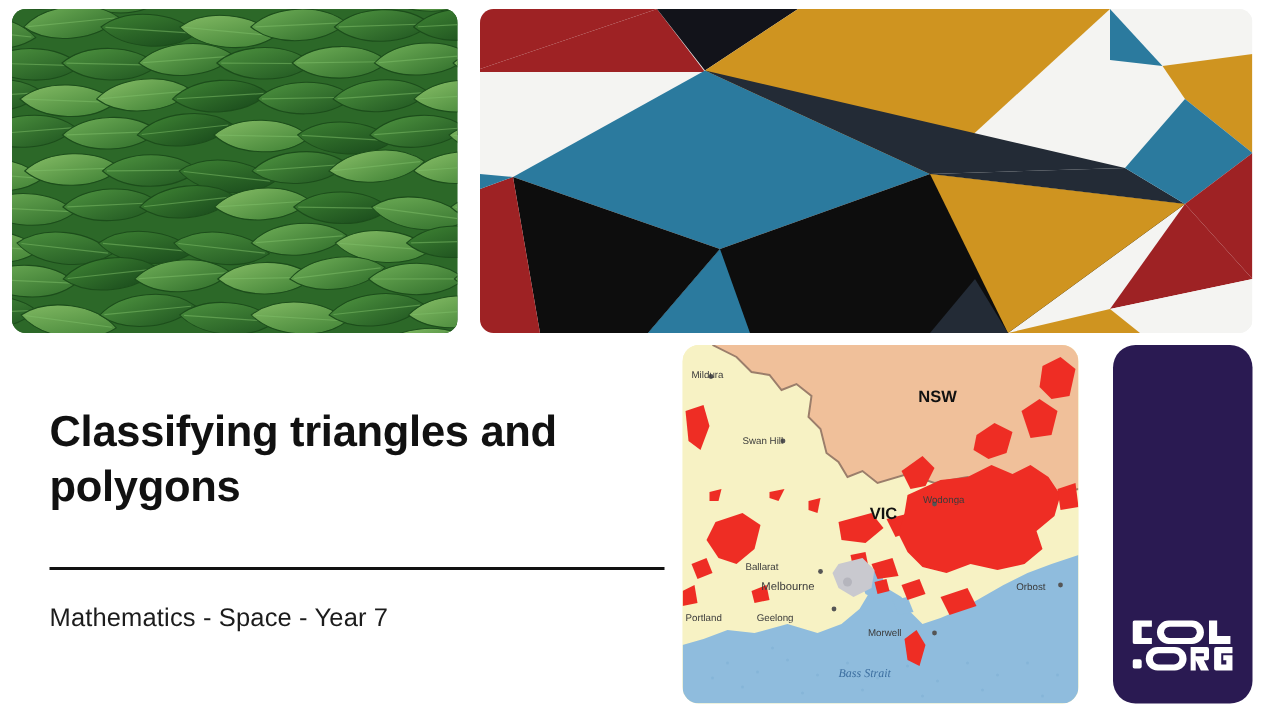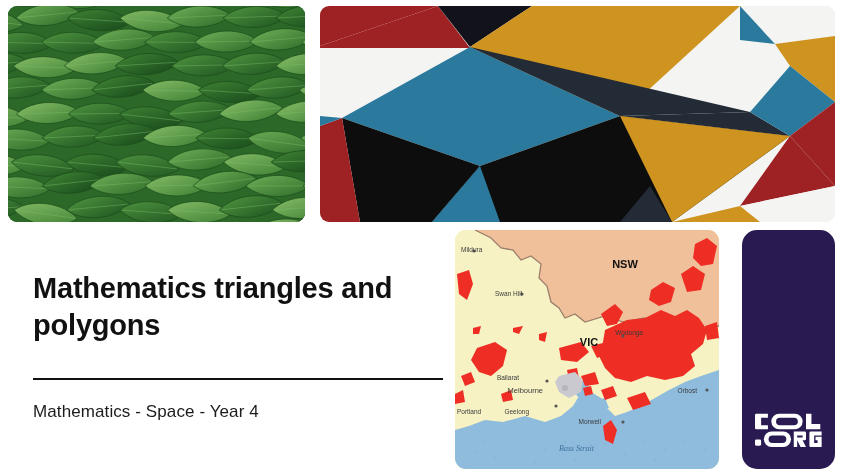--- a/index.html
+++ b/index.html
@@ -550,24 +550,24 @@
     <polygon points="515,180 515,216 352,216 420,200" fill="#f4f4f2"></polygon>
 
     <polygon points="352,216 300,216 330,180" fill="#232b36"></polygon>
     <polygon points="112,216 160,160 180,216" fill="#2b7a9e"></polygon>
 
     <polygon points="352,216 420,200 440,216" fill="#cf9420"></polygon>
   </svg>
 </div>
 
 <div class="title-block">
-  <h1 class="page-title">Mathematics triangles and polygons</h1>
+  <h1 class="page-title">Classifying triangles and polygons</h1>
 </div>
 <div class="title-divider"></div>
-<div class="page-subtitle">Mathematics - Space - Year 4</div>
+<div class="page-subtitle">Mathematics - Space - Year 7</div>
 
 <div class="map-panel">
   <svg viewBox="0 0 264 239" preserveAspectRatio="none">
 
     <rect width="264" height="239" fill="#f7f2c4"></rect>
 
     <path d="M20,0 L264,0 L264,96 L245,100 L232,92 L210,96 L190,88 L168,92 L150,86 L130,92 L120,84 L110,88 L104,78 L96,72 L92,56 L84,48 L86,34 L76,26 L66,30 L58,20 L46,18 L36,8 Z" fill="#f0c09a"></path>
 
     <path d="M0,200 L14,196 L30,190 L48,192 L70,186 L90,192 L106,186 L118,176 L124,166 L118,156 L124,150 L132,152 L136,162 L146,168 L152,178 L160,186 L172,182 L186,176 L200,168 L214,160 L230,152 L246,146 L264,140 L264,239 L0,239 Z" fill="#8fbcdd"></path>
 

